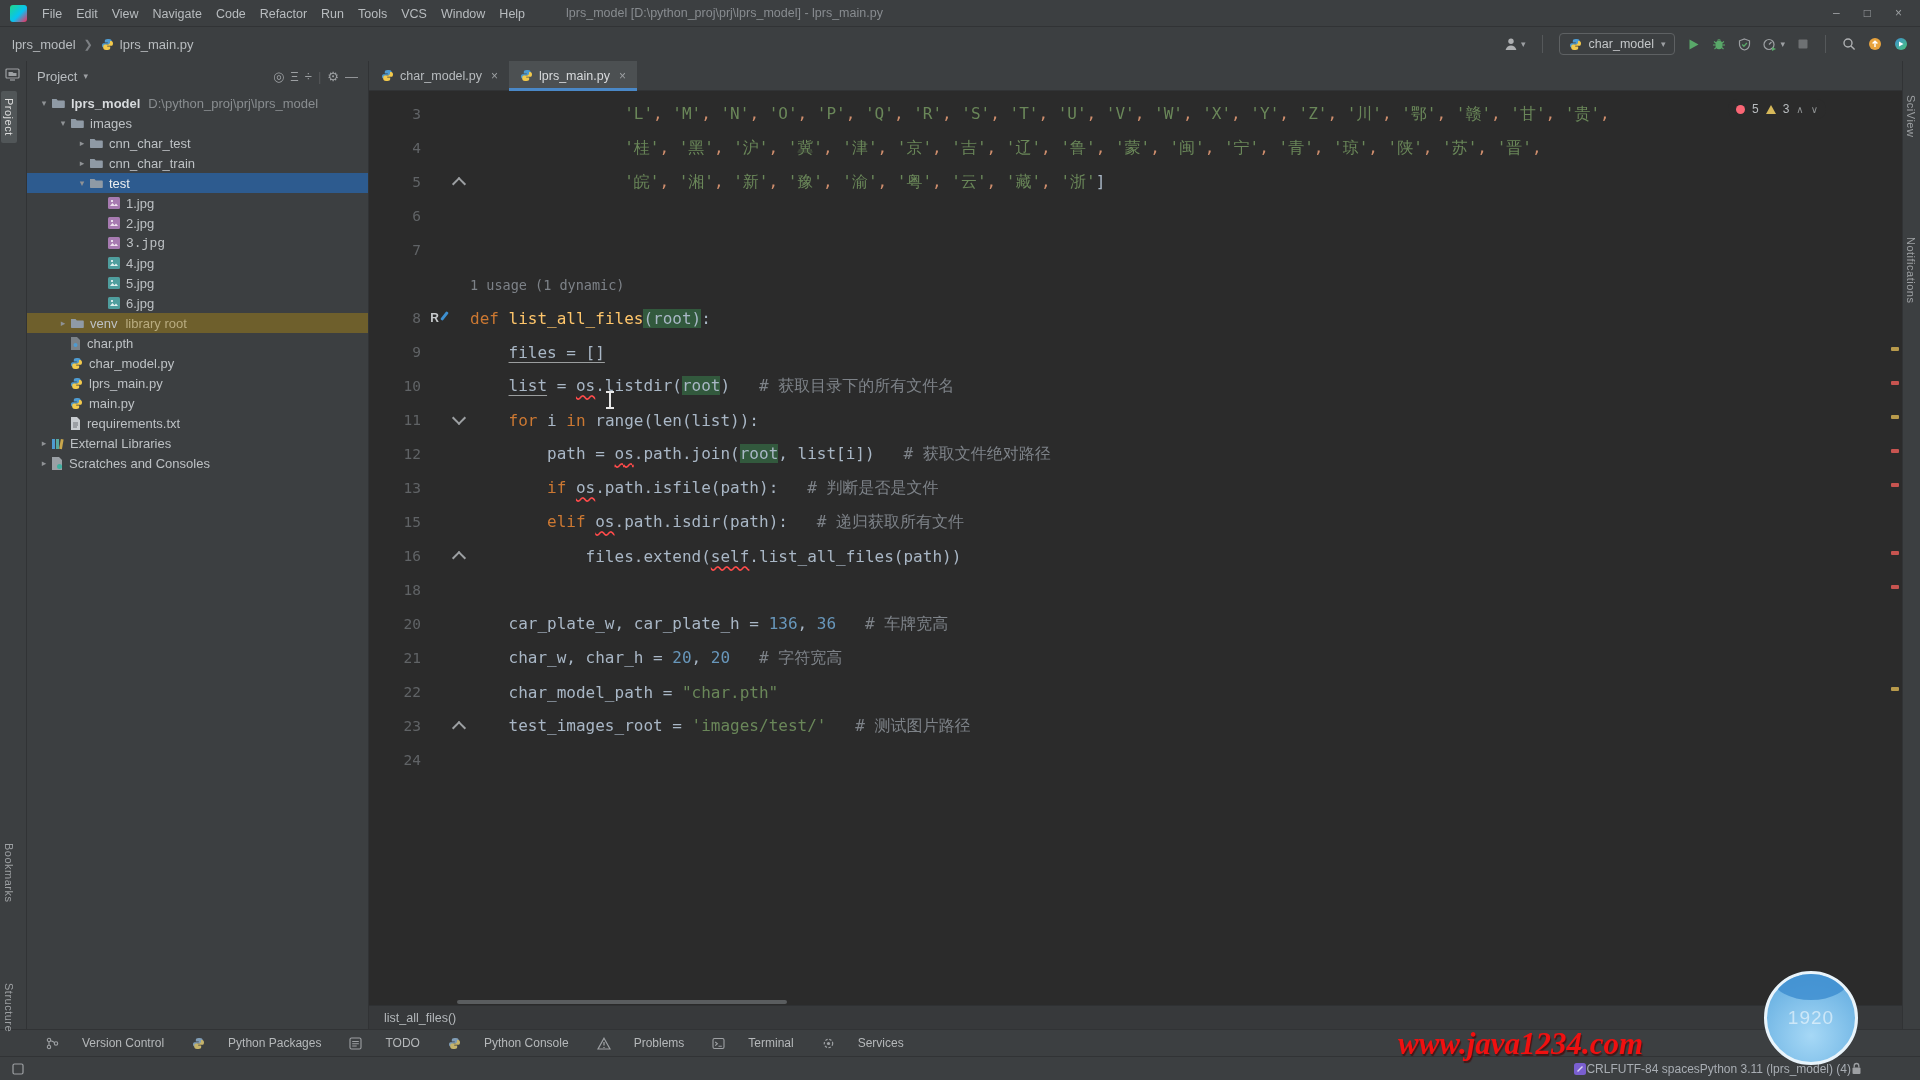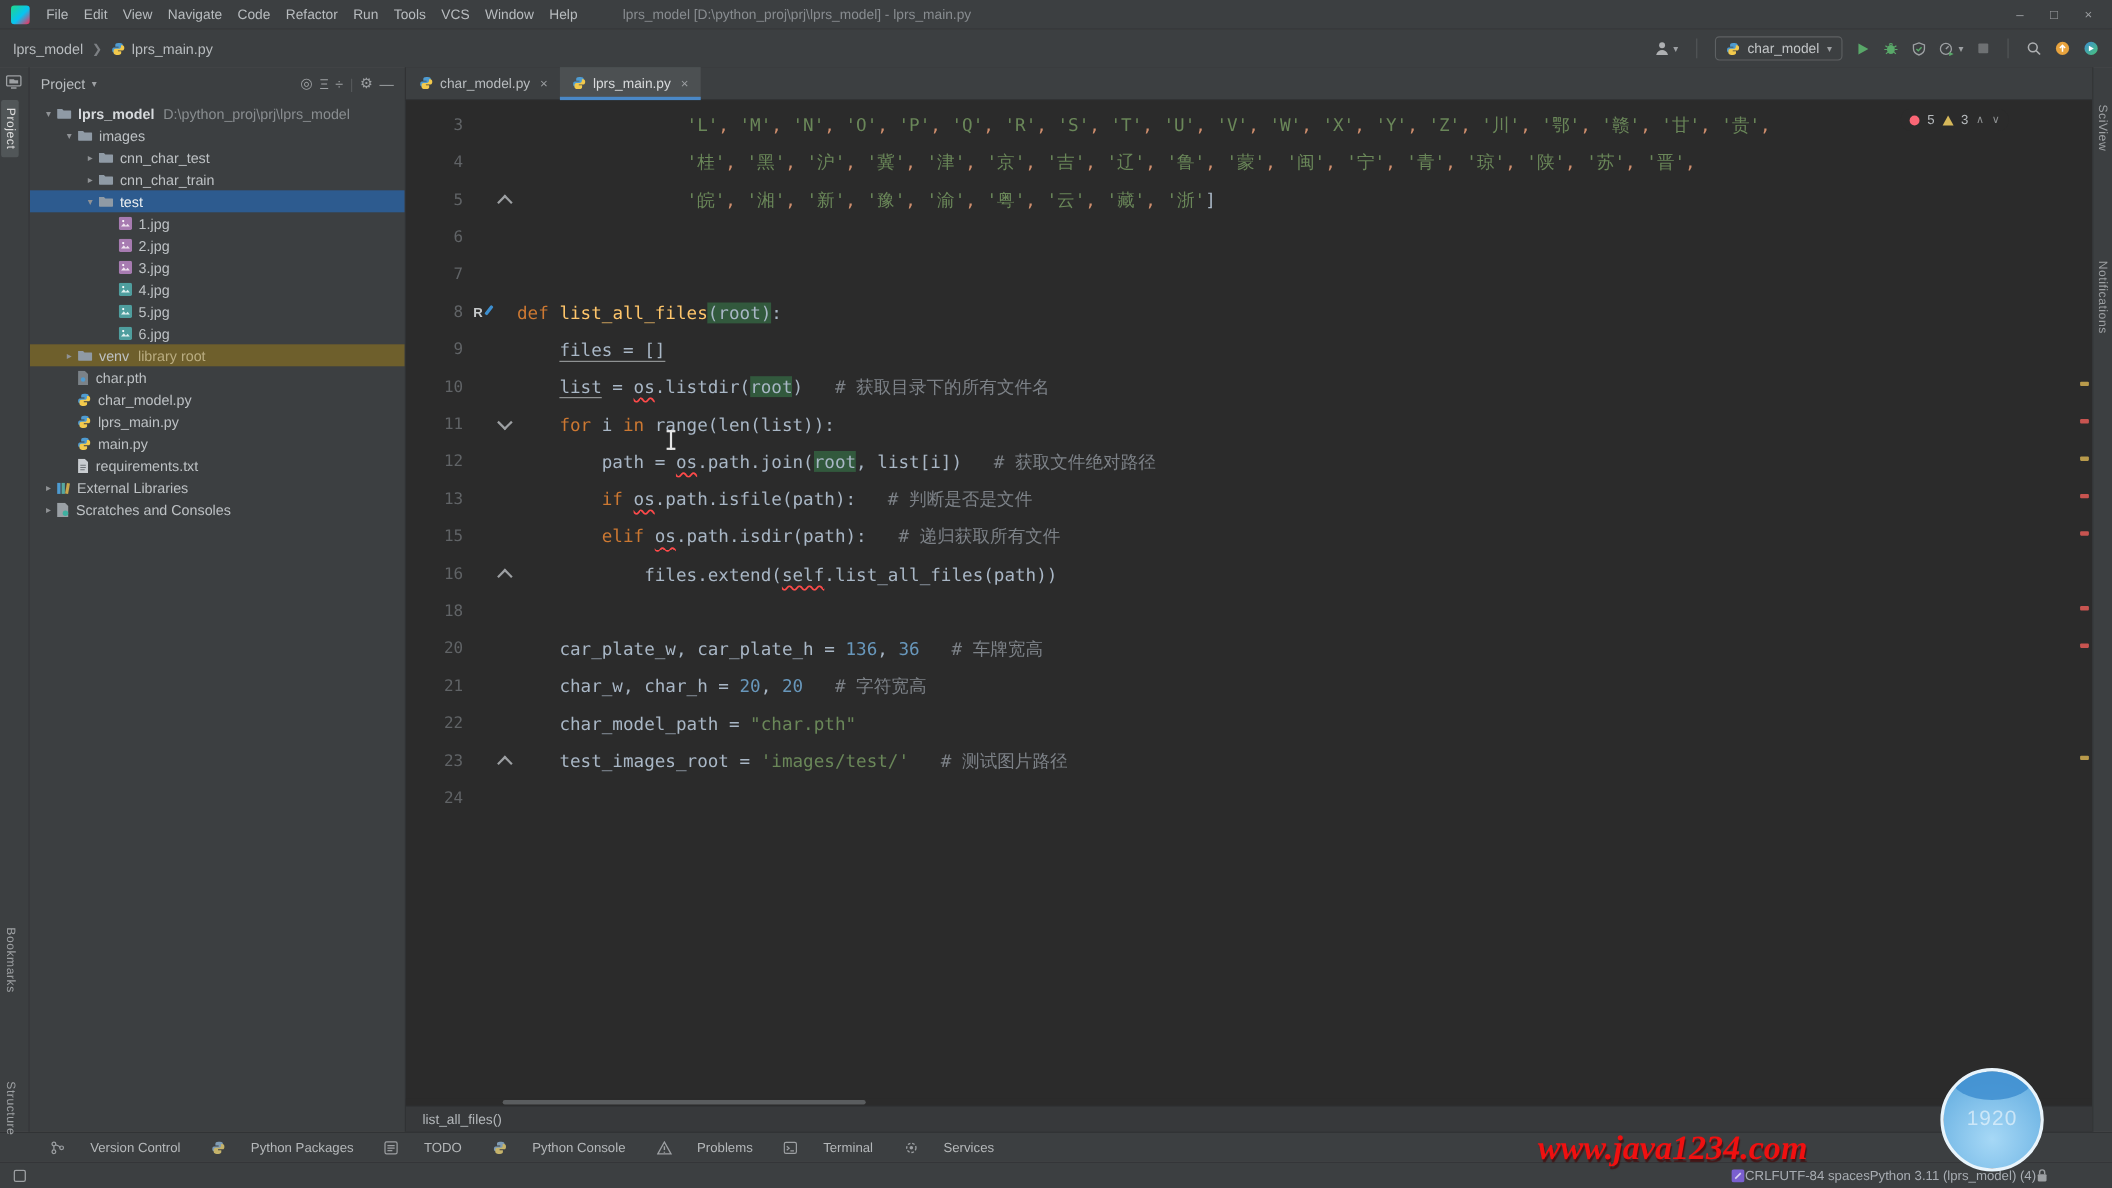--- a/index.html
+++ b/index.html
@@ -1,17 +1,17 @@
 <!DOCTYPE html>
 <html><head>
 <meta charset="utf-8">
 <style>
   html,body{margin:0;padding:0;background:#1e1e1e}
   body{width:1920px;height:1080px;overflow:hidden;font-family:"Liberation Sans","DejaVu Sans",sans-serif;color:#bbbbbb;position:relative}
-  #app{display:flex;flex-direction:column;width:1920px;height:1080px;background:#737373}
+  #app{display:flex;flex-direction:column;width:1920px;height:1080px;background:#5eead4}
 
   
   .menubar{height:26px;background:#3c3f41;border-bottom:1px solid #313335;display:flex;align-items:center;padding:0 10px;flex:none}
   .logo{width:17px;height:17px;border-radius:3px;background:linear-gradient(135deg,#21d789,#07c3f2 55%,#fe2857);margin-right:8px;flex:none}
   .menu-item{padding:0 7px;font-size:12.5px;color:#b8bcbf;cursor:default}
   .win-title{margin-left:34px;color:#888c90;font-size:12.5px;white-space:nowrap}
   .win-controls{margin-left:auto;display:flex;gap:24px;color:#9da0a3;font-size:12px;padding-right:8px}
 
   
   .navbar{height:34px;background:#3c3f41;display:flex;align-items:center;padding:0 12px;flex:none}
@@ -322,21 +322,21 @@
             <span class="chev"></span>
             <span class="icw tico">
               <svg width="12" height="12" viewBox="0 0 12 12">
                 <rect width="12" height="12" rx="1.5" fill="#a77bb1"></rect>
                 <path d="M2 9l2.5-3 2 2.2L8 6.5 10 9z" fill="#efe3ef"></path>
                 <circle cx="4" cy="4" r="1" fill="#fff"></circle>
               </svg>
             </span>
             <span class="lbl">2.jpg</span>
           </div>
-          <div class="trow" style="padding-left: 67px;">
+          <div class="trow" style="padding-left: 67px; font-family: Liberation Mono, monospace;">
             <span class="chev"></span>
             <span class="icw tico">
               <svg width="12" height="12" viewBox="0 0 12 12">
                 <rect width="12" height="12" rx="1.5" fill="#a77bb1"></rect>
                 <path d="M2 9l2.5-3 2 2.2L8 6.5 10 9z" fill="#efe3ef"></path>
                 <circle cx="4" cy="4" r="1" fill="#fff"></circle>
               </svg>
             </span>
             <span class="lbl">3.jpg</span>
           </div>
@@ -507,20 +507,26 @@
               <div class="ln">6</div>
               <div class="g1"></div>
               <div class="g2"></div>
               <div class="ctext"></div>
             </div>
             <div class="crow">
               <div class="ln">7</div>
               <div class="g1"></div>
               <div class="g2"></div>
               <div class="ctext"></div>
+            </div>
+            <div class="crow">
+              <div class="ln"></div>
+              <div class="g1"></div>
+              <div class="g2"></div>
+              <div class="ctext"><span class="cseg g">1 usage (1 dynamic)</span></div>
             </div>
             <div class="crow">
               <div class="ln">8</div>
               <div class="g1">
                 <span class="gut-r">R</span>
               </div>
               <div class="g2"></div>
               <div class="ctext"><span class="cseg k">def</span><span class="cseg t"> </span><span class="cseg f">list_all_files</span><span class="cseg hl">(root)</span><span class="cseg t">:</span></div>
             </div>
             <div class="crow">

